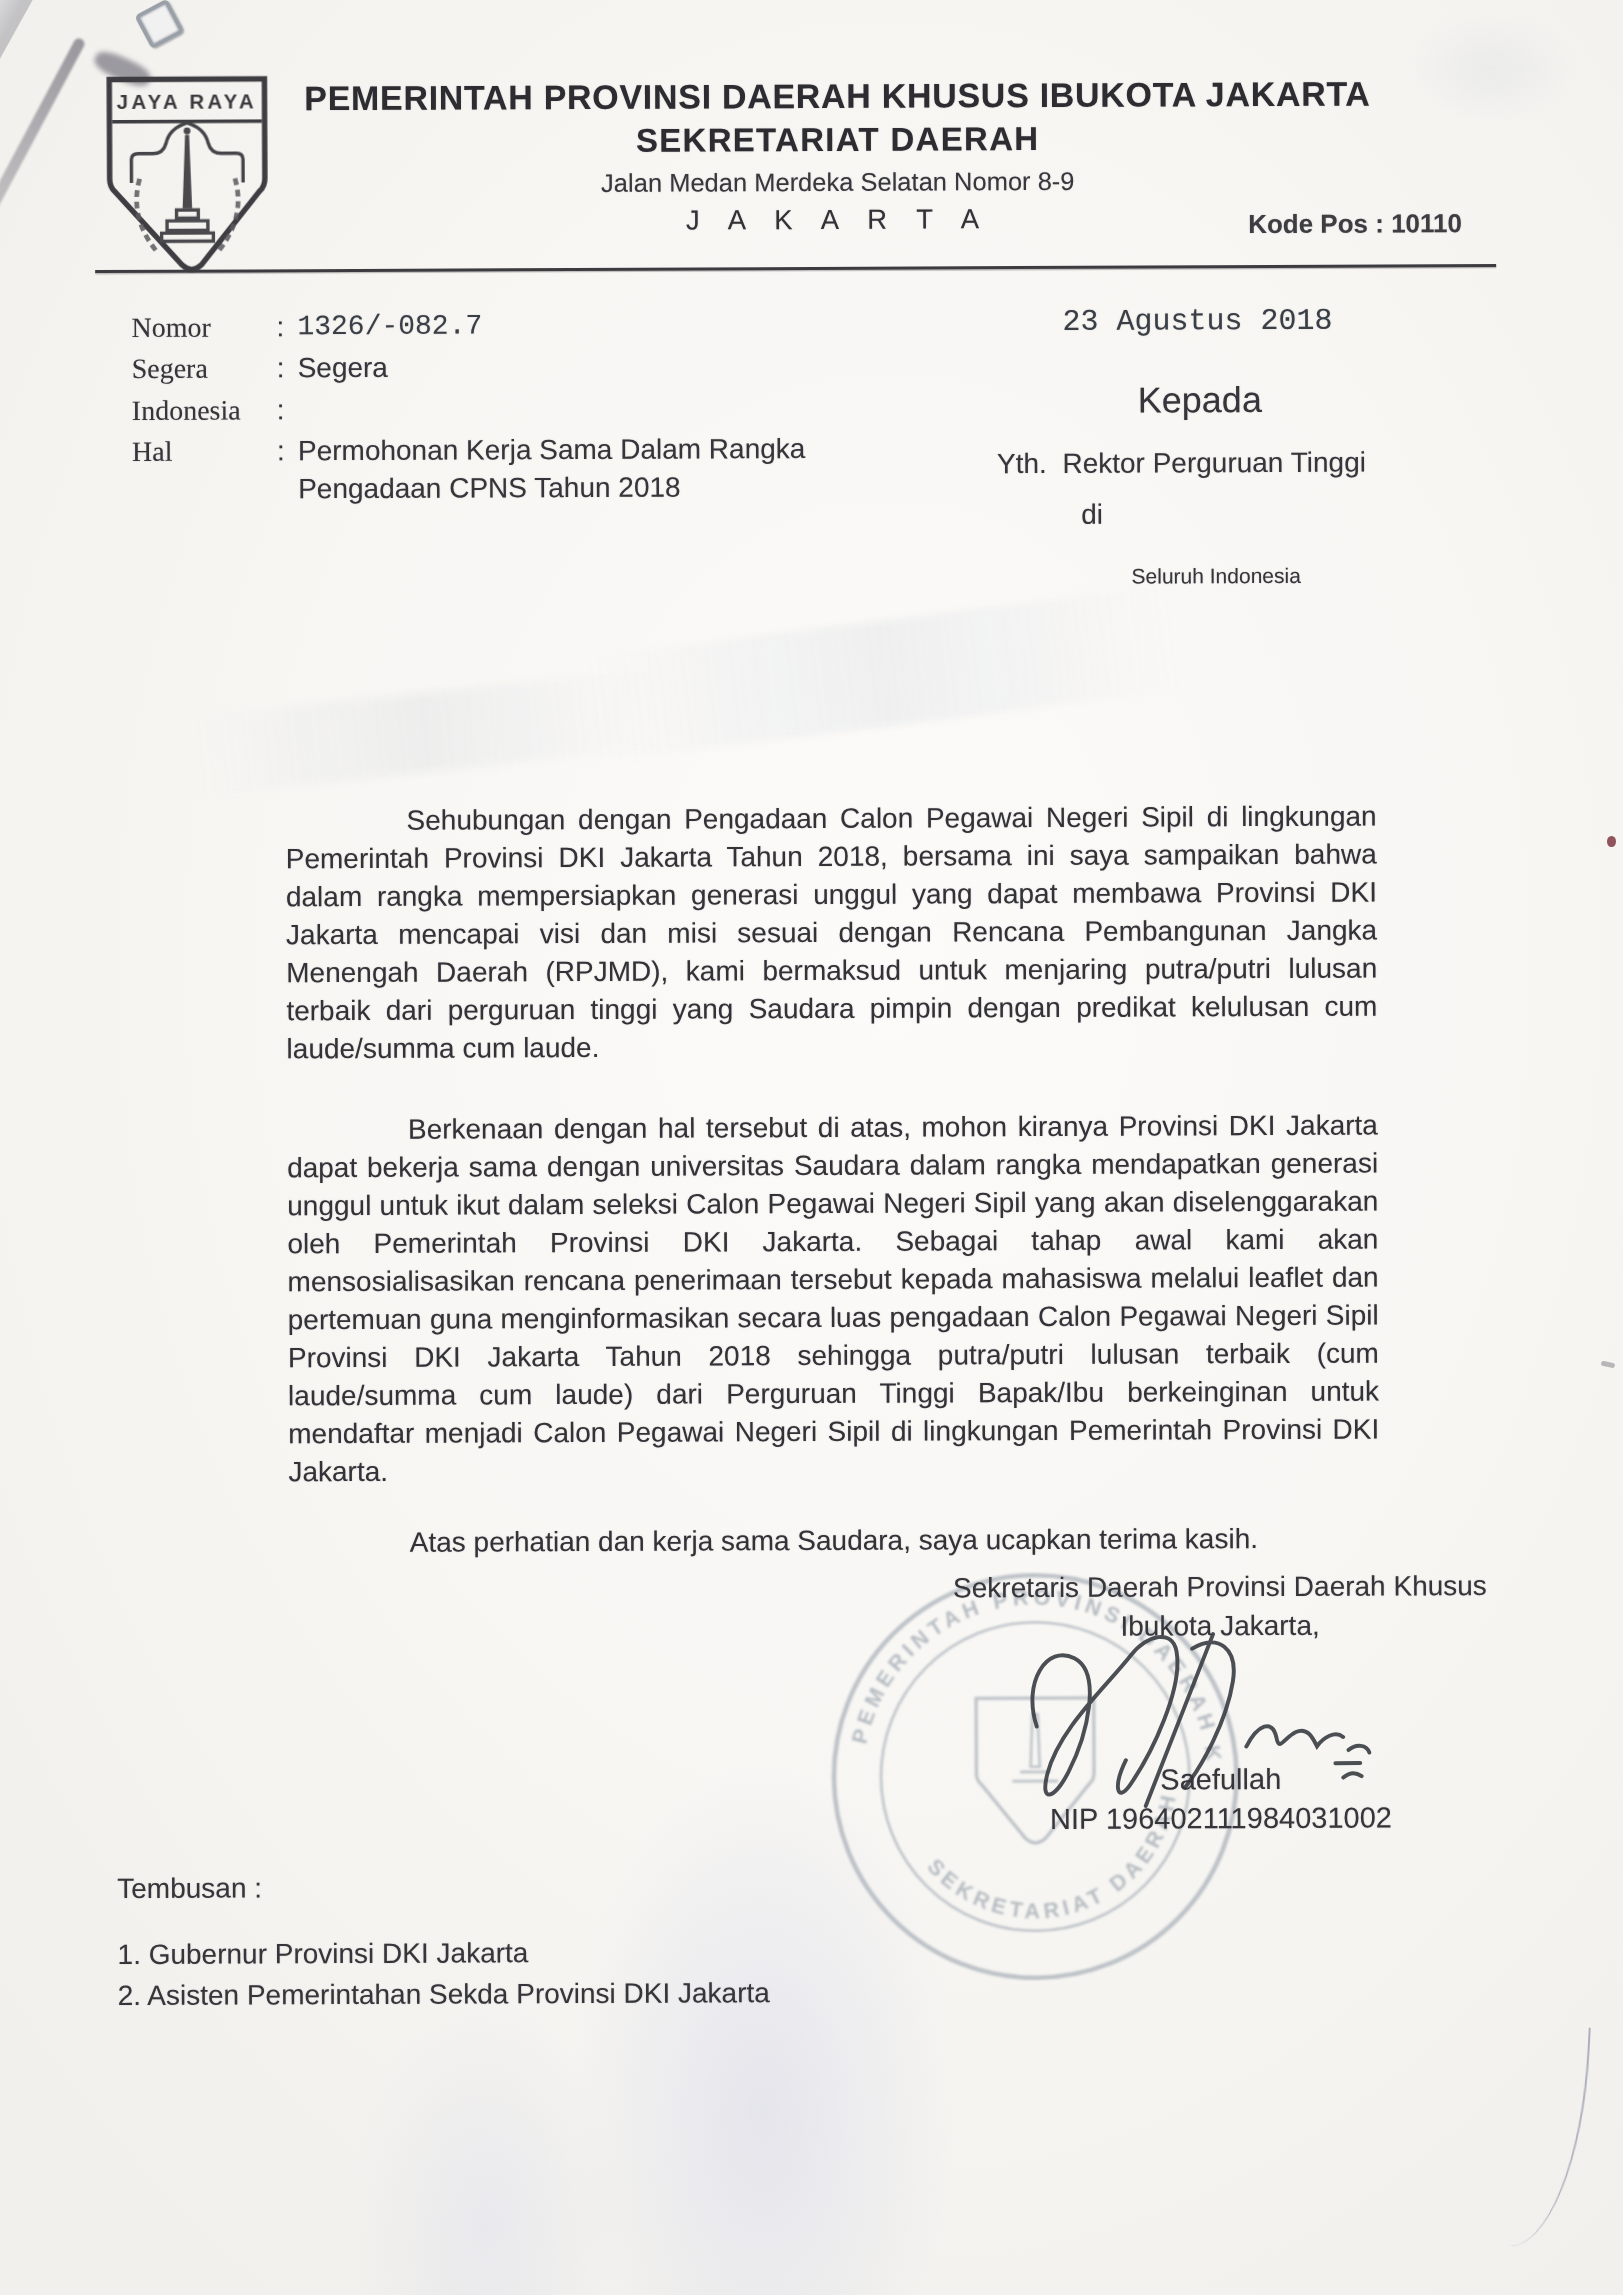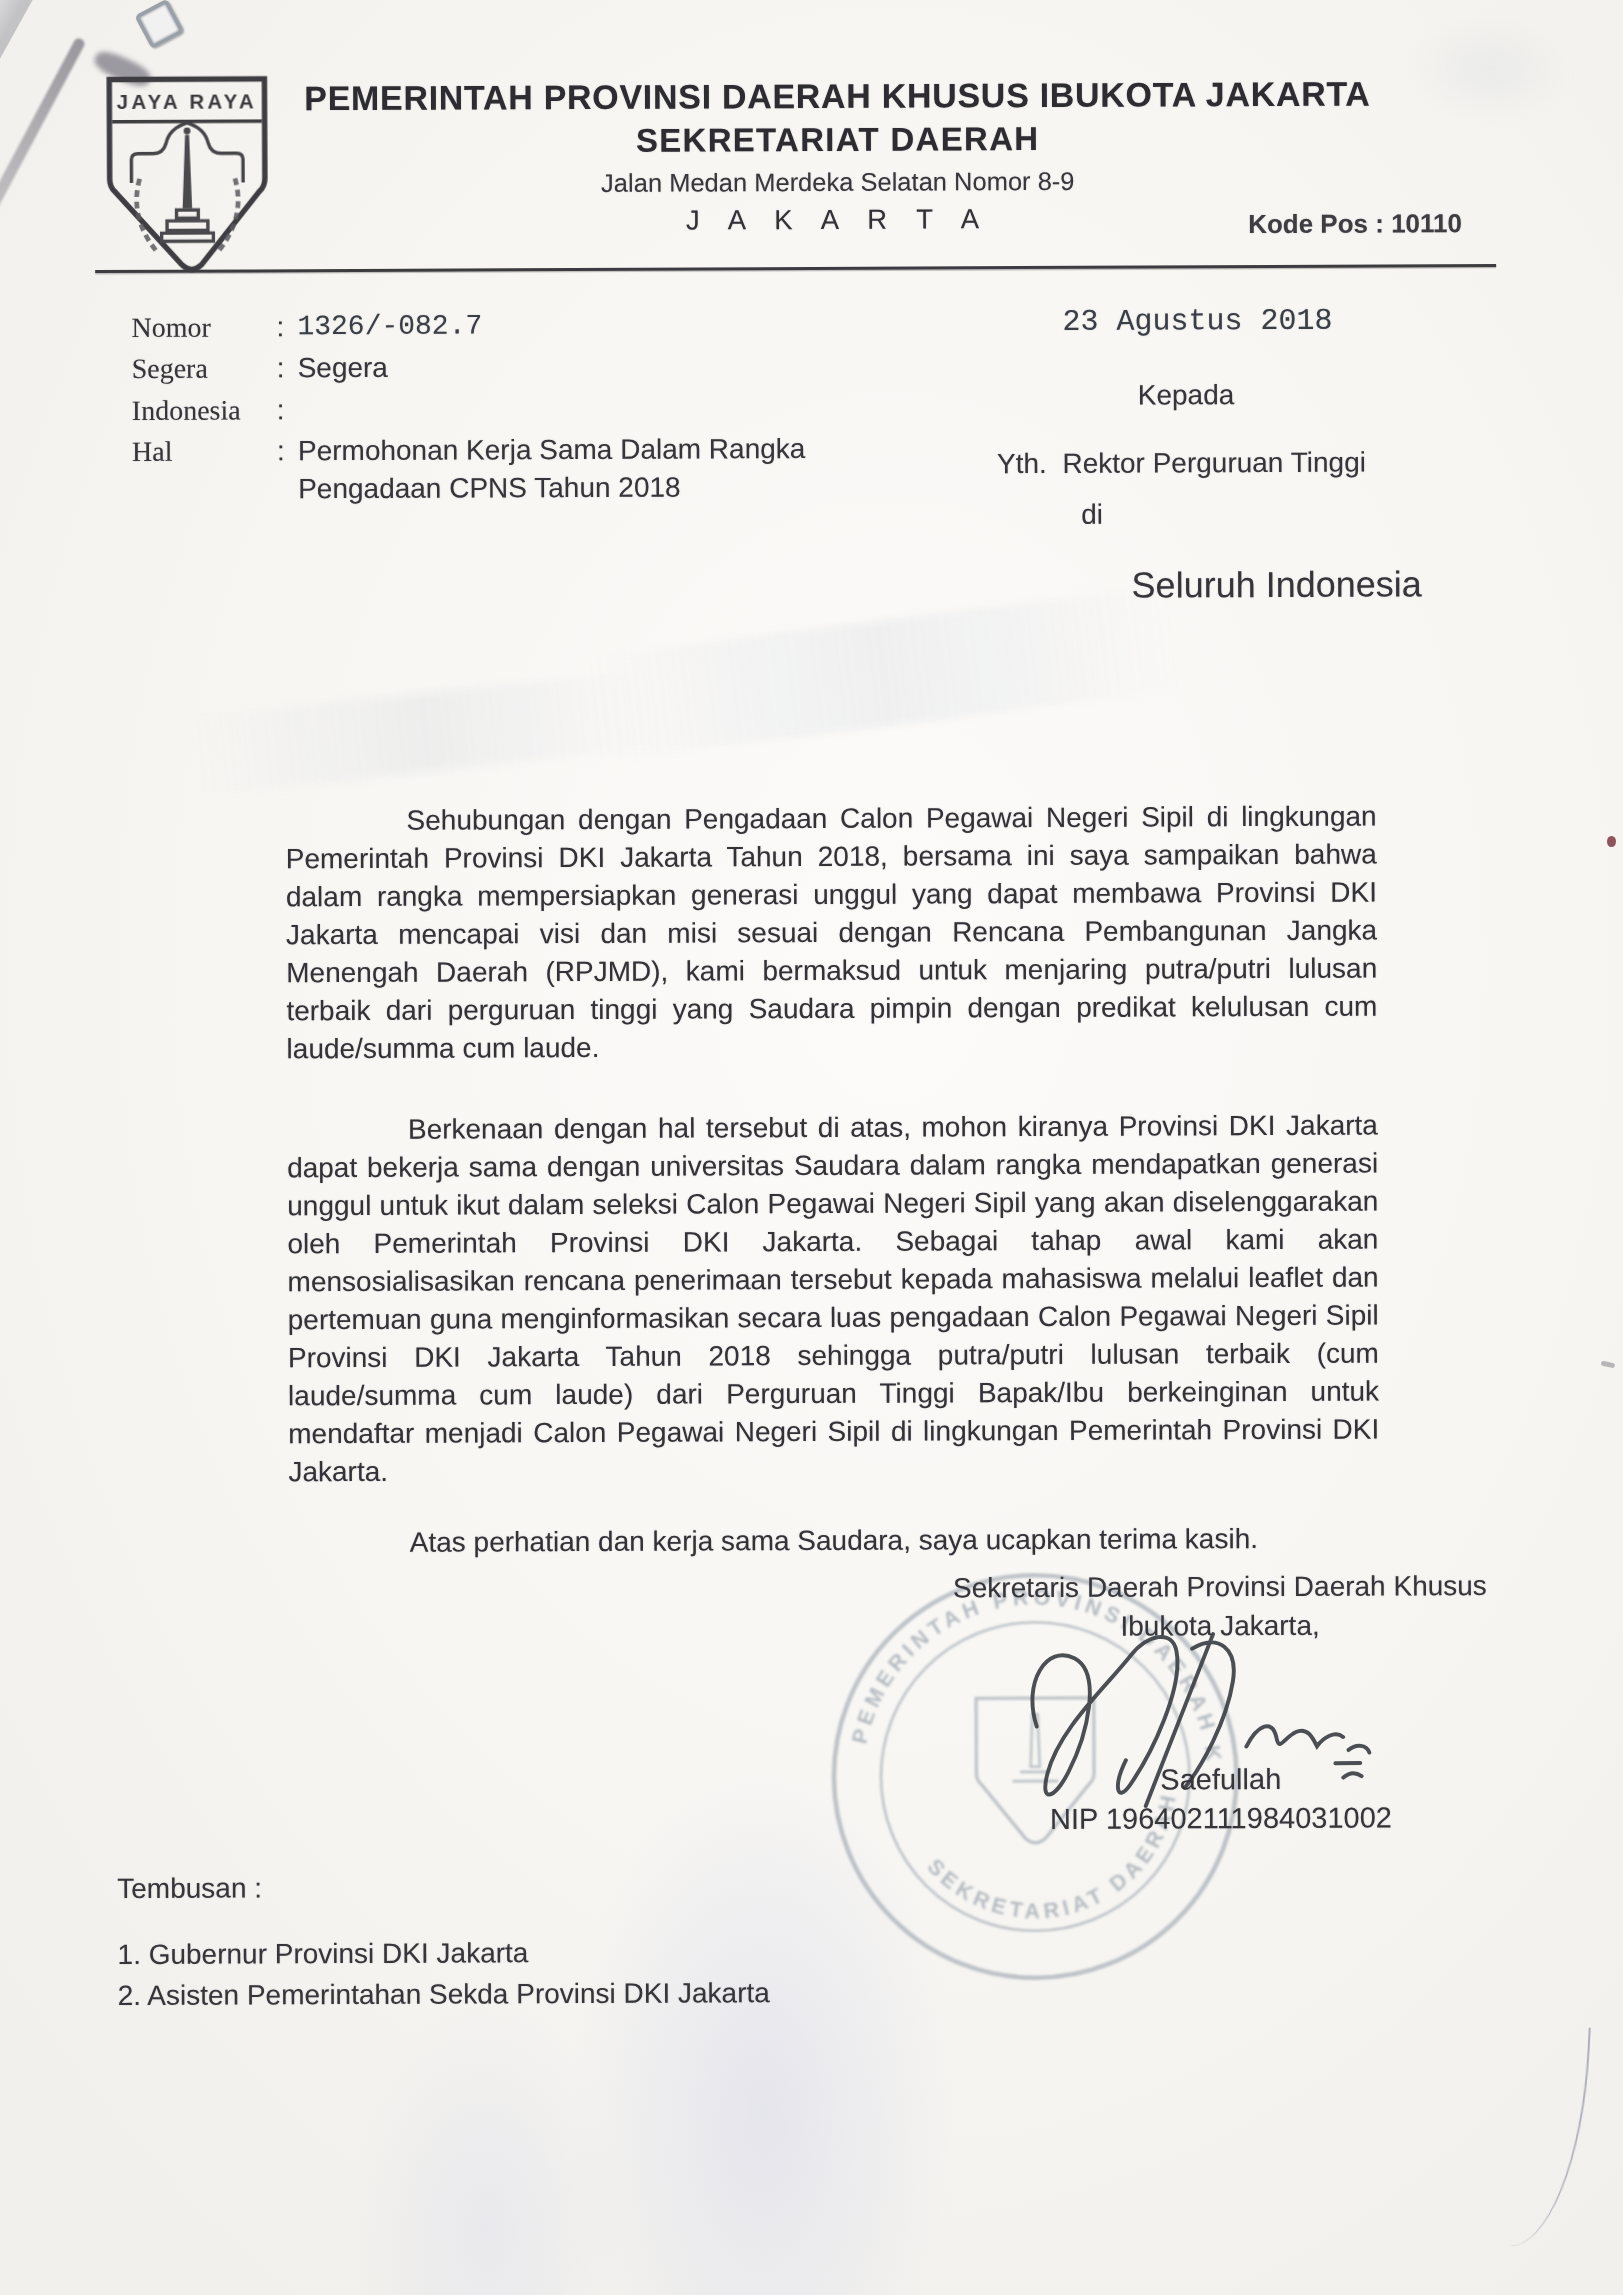--- a/index.html
+++ b/index.html
@@ -29,24 +29,24 @@
 
   
   .meta-row{position:absolute;left:134px;font-size:28px;line-height:38px;}
   .m-label{display:inline-block;width:145px;vertical-align:top;font-family:Liberation Serif, serif;}
   .m-colon{display:inline-block;width:21px;vertical-align:top;}
   .m-value{display:inline-block;width:510px;vertical-align:top;}
   .mono{font-family:"Liberation Mono", monospace;color:#3a3f46;}
 
   
   .date{left:1065px;top:306px;font-family:"Liberation Mono", monospace;font-size:30px;color:#3a3f46;}
-  .kepada{left:1140px;top:381px;font-size:28px;}
+  .kepada{left:1140px;top:381px;font-size:36px;}
   .yth{left:999px;top:449px;font-size:28px;white-space:pre;}
   .di{left:1083px;top:489px;font-size:28px;margin-top:11px;}
-  .seluruh{left:1133px;top:566px;font-size:36px;}
+  .seluruh{left:1133px;top:566px;font-size:21px;}
 
   
   .para{position:absolute;left:286px;width:1091px;font-size:28px;line-height:38px;text-align:justify;text-indent:121px;color:#323237;}
   .closing{text-align:left;}
 
   
   .sig-line{position:absolute;left:890px;width:654px;text-align:center;font-size:28px;}
   .sig-name{font-size:29px;}
   .stamp{left:806px;top:1552px;width:451px;height:451px;opacity:.85;}
   .scribble{left:973px;top:1611px;width:432px;height:216px;}

